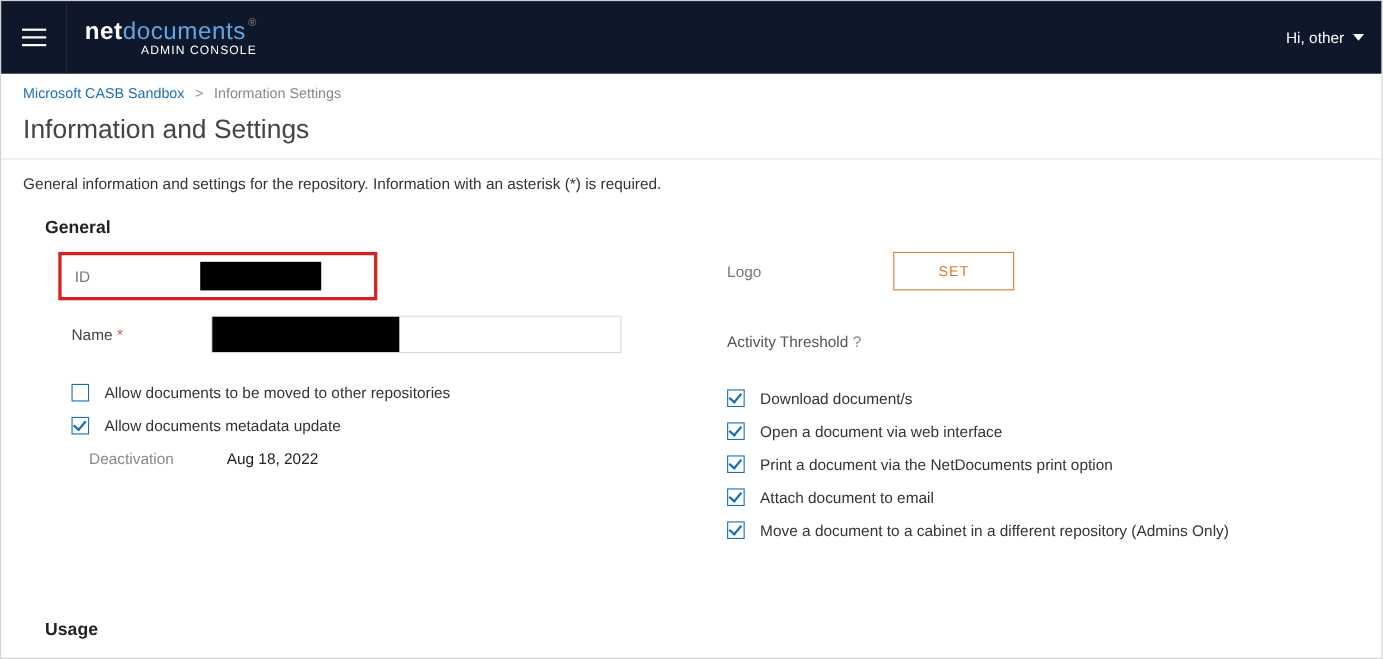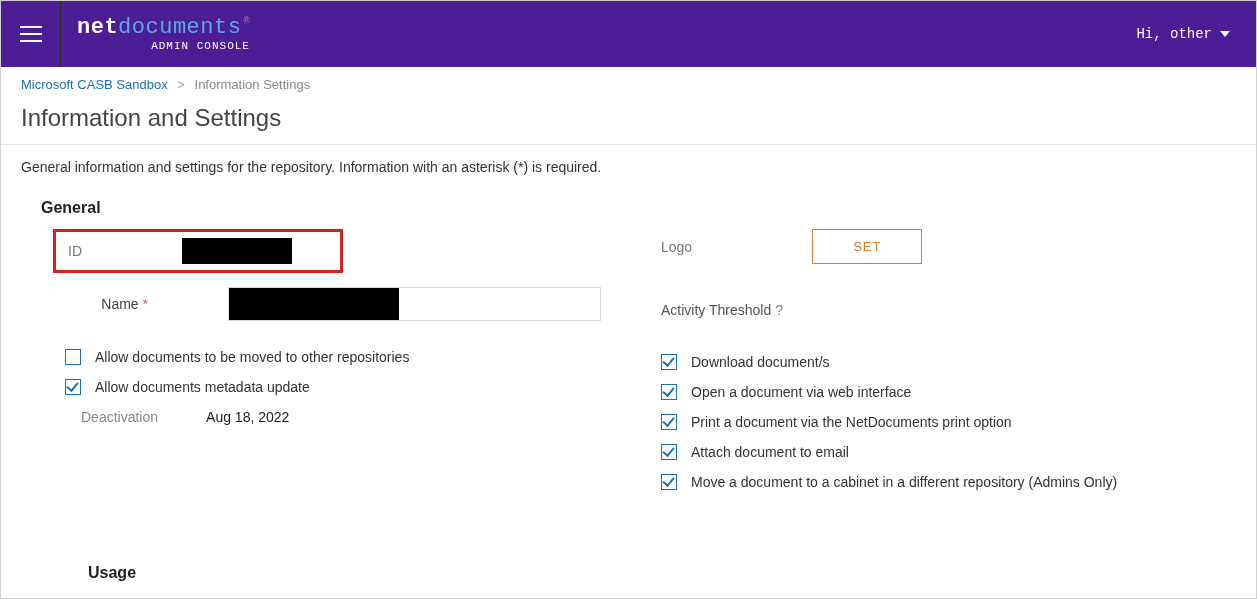--- a/index.html
+++ b/index.html
@@ -7,28 +7,27 @@
     font-family: "Segoe UI", Arial, sans-serif;
     font-size: 14px;
     color: #333;
     background: #fff;
     width: 1257px;
     height: 599px;
     overflow: hidden;
     border: 1px solid #d0d0d0;
   }
   .header {
-    background: #4c1d95;
+    background: #0f172a;
     color: #fff;
     height: 66px;
     display: flex;
     align-items: center;
     justify-content: space-between;
-    padding-right: 26px;
-    font-family: Liberation Mono, monospace;
+    padding-right: 16px;
   }
   .header-left { display: flex; align-items: center; height: 100%; }
   .menu-btn {
     width: 60px; height: 66px;
     display: flex; align-items: center; justify-content: center;
     border-right: 1px solid #2b2b2b;
     cursor: pointer;
   }
   .hamburger { width: 22px; height: 16px; display: flex; flex-direction: column; justify-content: space-between; }
   .hamburger span { display: block; height: 2px; background: #fff; }
@@ -58,21 +57,21 @@
   .id-frame {
     border: 3px solid #d62121;
     padding: 6px 12px;
     display: flex; align-items: center; gap: 100px;
     width: 290px;
     margin-bottom: 14px;
     margin-left: 12px;
   }
   .id-label { color: #777; font-size: 14px; }
   .redact { background: #000; height: 26px; width: 110px; }
-  .name-row { display: flex; align-items: center; gap: 80px; margin-left: 24px; margin-bottom: 28px; justify-content: flex-end; }
+  .name-row { display: flex; align-items: center; gap: 80px; margin-left: 24px; margin-bottom: 28px; }
   .name-label { color: #444; font-size: 14px; }
   .req { color: #d9534f; }
   .name-input-wrap { display: flex; align-items: center; border: 1px solid #d8d8d8; width: 373px; height: 34px; }
   .name-redact { background: #000; width: 170px; height: 32px; }
   .check-row { display: flex; align-items: center; gap: 14px; margin-left: 24px; margin-bottom: 14px; font-size: 14px; color: #333; }
   .checkbox {
     width: 16px; height: 16px; border: 1px solid #1a6fb5; background: #fff;
     display: inline-flex; align-items: center; justify-content: center;
     cursor: pointer; position: relative;
   }
@@ -100,21 +99,21 @@
     cursor: pointer;
   }
   .thresh-row { display: flex; align-items: center; gap: 18px; margin-bottom: 36px; }
   .thresh-label { color: #555; font-size: 14px; display: flex; align-items: center; gap: 4px; }
   .help { color: #888; cursor: pointer; font-size: 14px; }
   .thresh-input {
     border: 1px solid #d8d8d8; height: 34px; width: 352px;
     padding: 0 12px; font-size: 14px; color: #333;
   }
   .right-checks .check-row { margin-left: 0; }
-  .usage-title { font-size: 16px; font-weight: 700; color: #222; padding: 60px 40px 0 40px; margin-left: 47px; }
+  .usage-title { font-size: 16px; font-weight: 700; color: #222; padding: 60px 40px 0 40px; }
 </style>
 </head>
 <body>
 
 <div class="header">
   <div class="header-left">
     <div class="menu-btn">
       <div class="hamburger">
           <span></span>
           <span></span>

